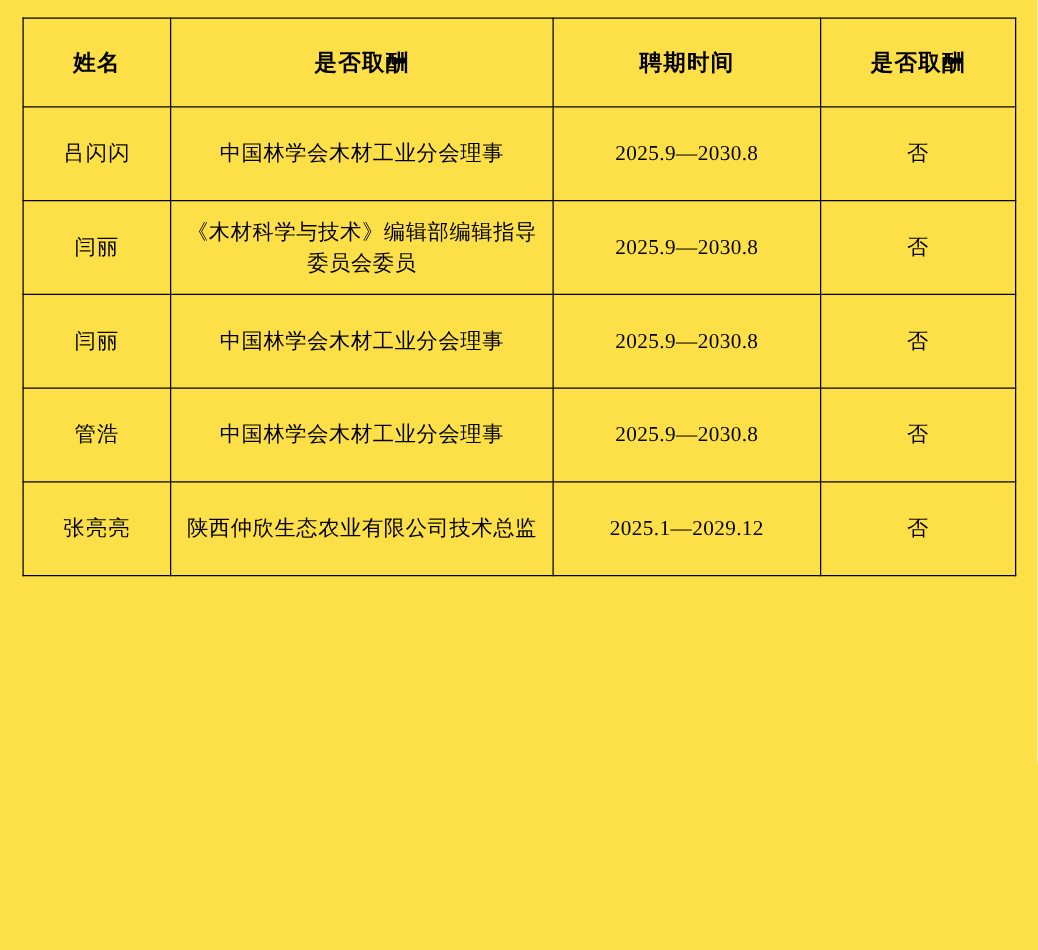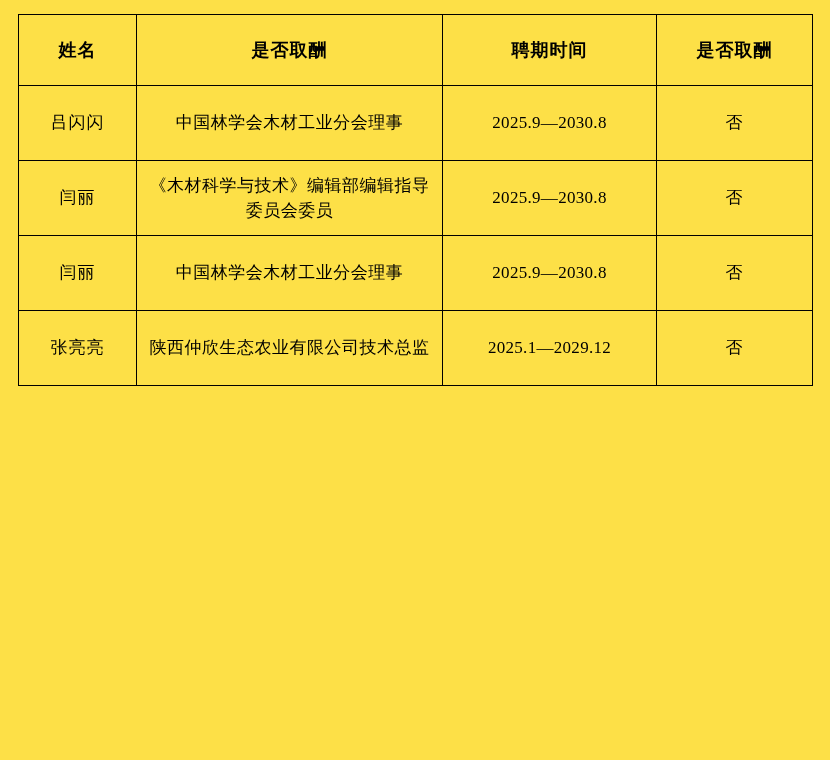--- a/index.html
+++ b/index.html
@@ -92,20 +92,26 @@
         <td class="cell-content">《木材科学与技术》编辑部编辑指导委员会委员</td>
         <td class="cell-period">2025.9—2030.8</td>
         <td class="cell-paid">否</td>
       </tr>
       <tr>
         <td class="cell-name">闫丽</td>
         <td class="cell-content">中国林学会木材工业分会理事</td>
         <td class="cell-period">2025.9—2030.8</td>
         <td class="cell-paid">否</td>
       </tr>
+      <tr>
+        <td class="cell-name">管浩</td>
+        <td class="cell-content">中国林学会木材工业分会理事</td>
+        <td class="cell-period">2025.9—2030.8</td>
+        <td class="cell-paid">否</td>
+      </tr>
       <tr class="two-line">
         <td class="cell-name">张亮亮</td>
         <td class="cell-content">陕西仲欣生态农业有限公司技术总监</td>
         <td class="cell-period">2025.1—2029.12</td>
         <td class="cell-paid">否</td>
       </tr>
     </tbody>
   </table>
 </div>
 

